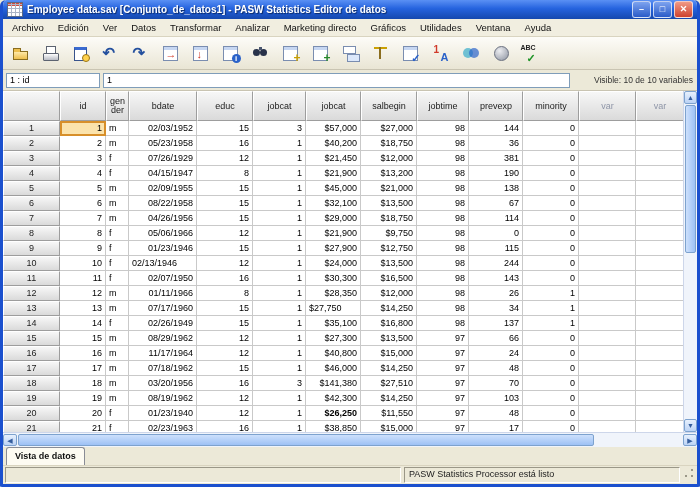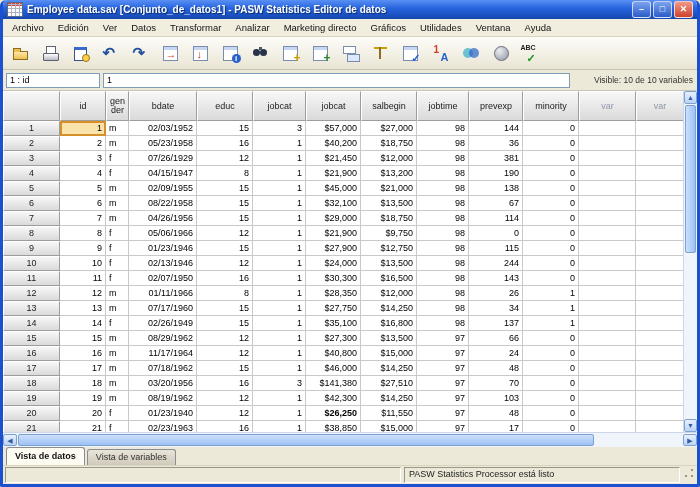--- a/index.html
+++ b/index.html
@@ -361,21 +361,21 @@
             <td class="cell" style="text-align: right;">98</td>
             <td class="cell" style="text-align: right;">115</td>
             <td class="cell" style="text-align: right;">0</td>
             <td class="cell" style="text-align: left;"></td>
             <td class="cell" style="text-align: left;"></td>
           </tr>
           <tr>
             <td class="rowhead">10</td>
             <td class="cell" style="text-align: right;">10</td>
             <td class="cell" style="text-align: left;">f</td>
-            <td class="cell" style="text-align: right; margin-top: 44px;">02/13/1946</td>
+            <td class="cell" style=" margin-top: 44px;">02/13/1946</td>
             <td class="cell" style="text-align: right;">12</td>
             <td class="cell" style="text-align: right;">1</td>
             <td class="cell" style="text-align: right;">$24,000</td>
             <td class="cell" style="text-align: right;">$13,500</td>
             <td class="cell" style="text-align: right;">98</td>
             <td class="cell" style="text-align: right;">244</td>
             <td class="cell" style="text-align: right;">0</td>
             <td class="cell" style="text-align: left;"></td>
             <td class="cell" style="text-align: left;"></td>
           </tr>
@@ -409,21 +409,21 @@
             <td class="cell" style="text-align: left;"></td>
             <td class="cell" style="text-align: left;"></td>
           </tr>
           <tr>
             <td class="rowhead">13</td>
             <td class="cell" style="text-align: right;">13</td>
             <td class="cell" style="text-align: left;">m</td>
             <td class="cell" style="text-align: right;">07/17/1960</td>
             <td class="cell" style="text-align: right;">15</td>
             <td class="cell" style="text-align: right;">1</td>
-            <td class="cell" style="text-align: right;">$27,750</td>
+            <td class="cell" style="">$27,750</td>
             <td class="cell" style="text-align: right;">$14,250</td>
             <td class="cell" style="text-align: right;">98</td>
             <td class="cell" style="text-align: right;">34</td>
             <td class="cell" style="text-align: right;">1</td>
             <td class="cell" style="text-align: left;"></td>
             <td class="cell" style="text-align: left;"></td>
           </tr>
           <tr>
             <td class="rowhead">14</td>
             <td class="cell" style="text-align: right;">14</td>
@@ -556,21 +556,20 @@
 
   <div class="hscroll">
     <span class="sbtn">◀</span>
     <span class="hthumb"></span>
     <span class="hspacer"></span>
     <span class="sbtn">▶</span>
   </div>
 
   <div class="tabbar">
       <span class="tab active">Vista de datos</span>
-      <span class="tab inactive">Vista de variables</span>
     </div>
 
   <div class="statusbar">
     <span class="spanel left"></span>
     <span class="spanel right">PASW Statistics Processor está listo</span>
     <span class="grip"></span>
   </div>
 
 </div>
 

